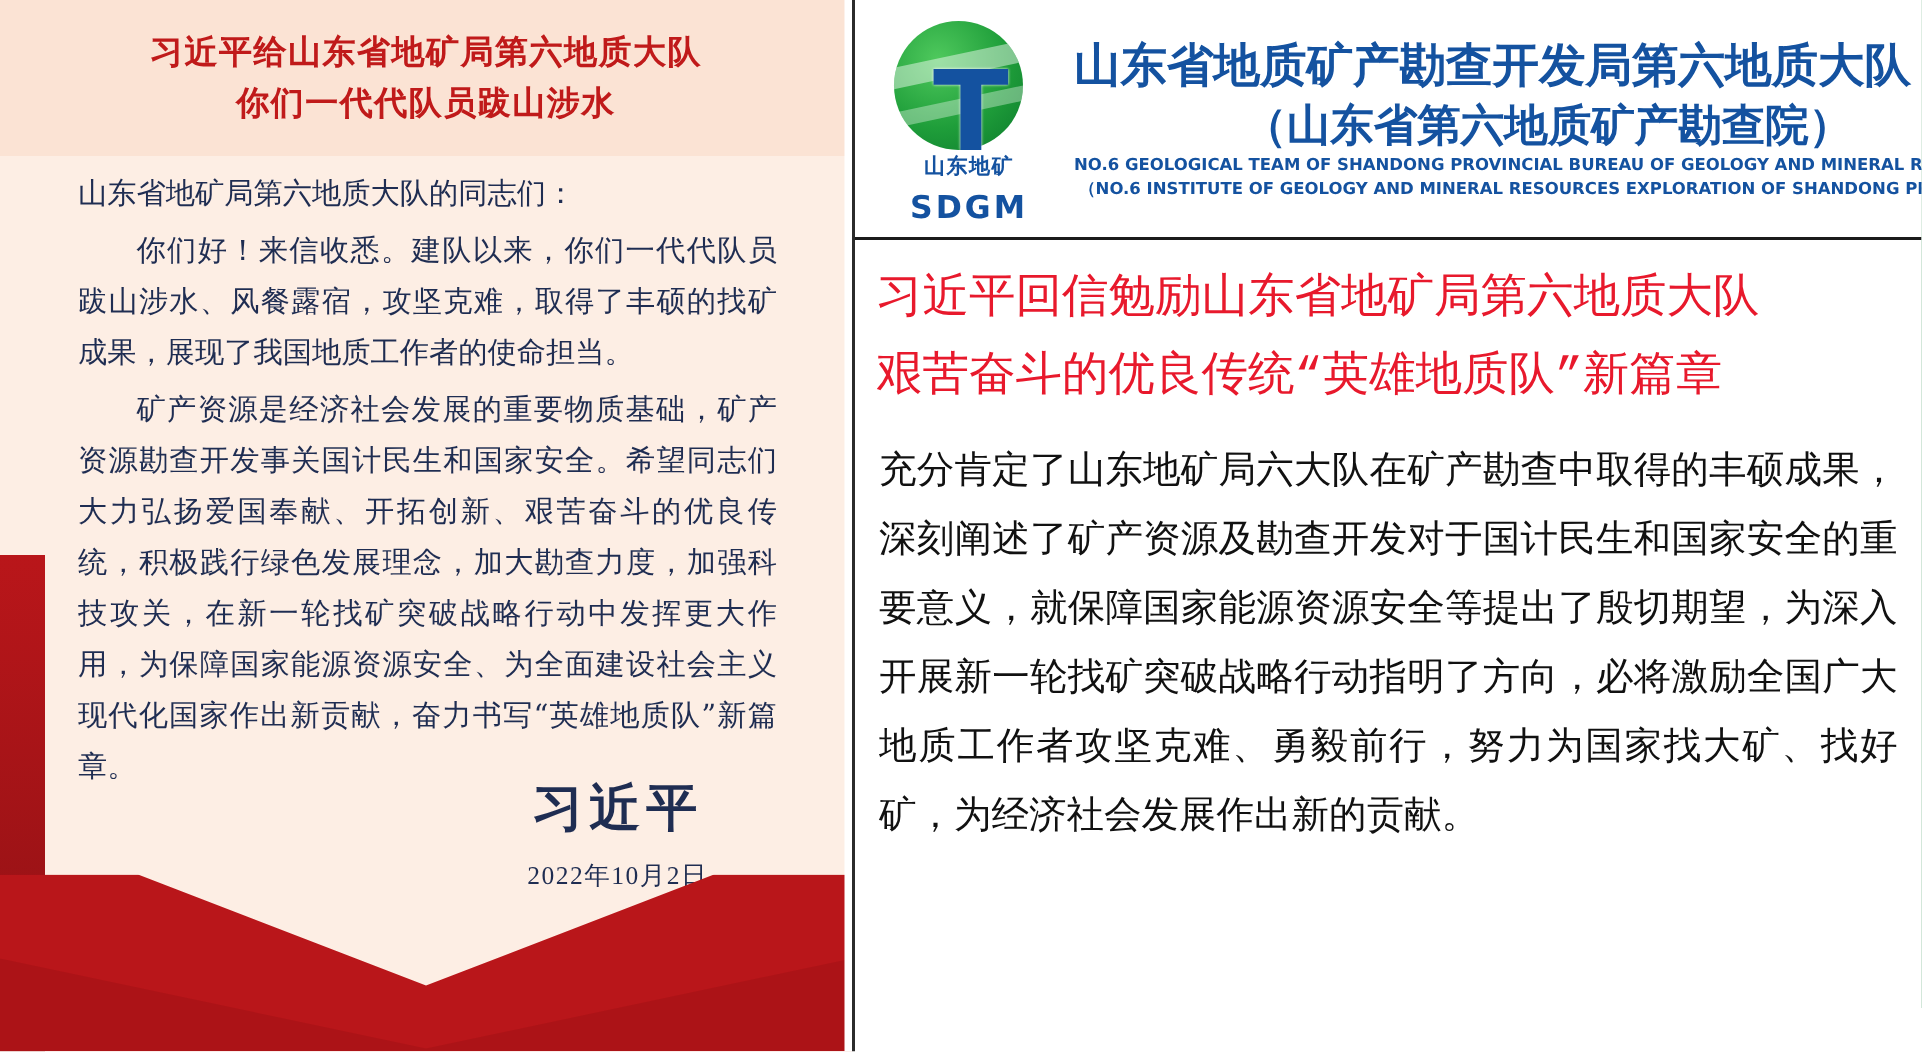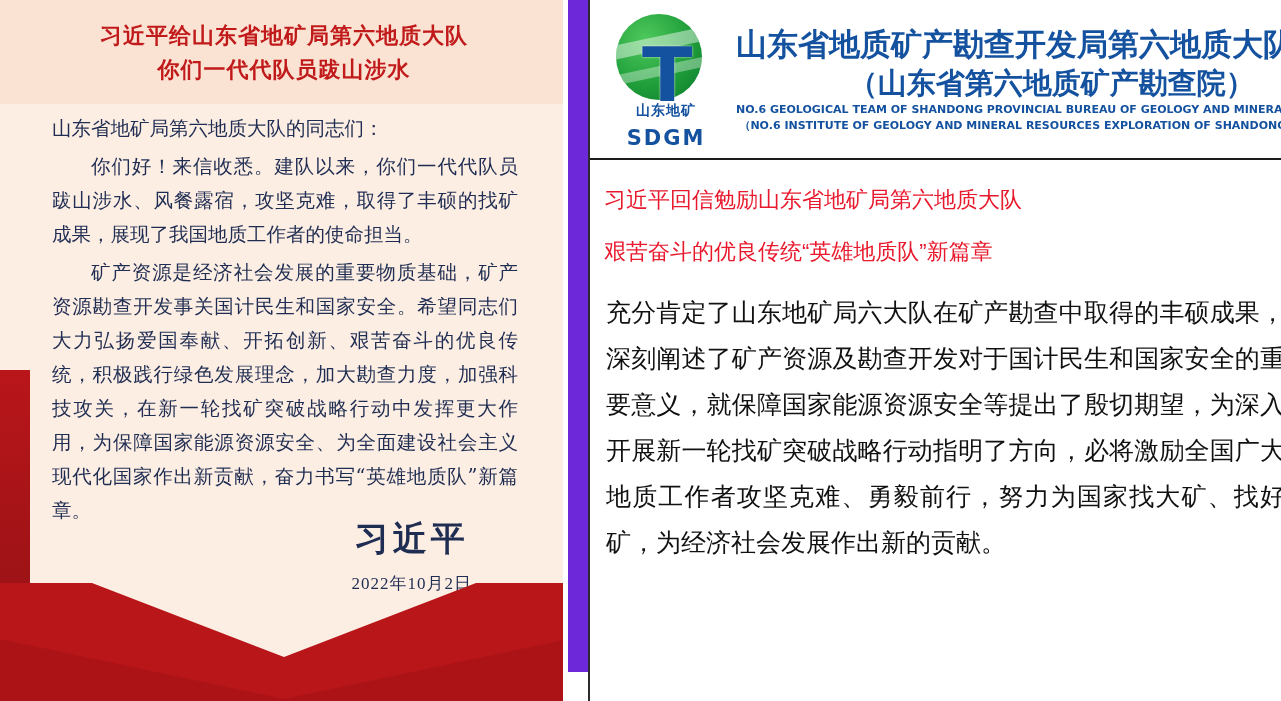--- a/index.html
+++ b/index.html
@@ -10,23 +10,22 @@
   body {
     width: 1281px;
     height: 701px;
     font-family: "Liberation Serif", "DejaVu Serif", serif;
     overflow: hidden;
   }
   .page {
     position: relative;
     width: 1281px;
     height: 672px;
-    background: #6d28d9;
+    background: #15803d;
     display: flex;
-    gap: 20px;
   }
 
   
   .letter-panel {
     position: relative;
     width: 568px;
     height: 701px;
     background: #fdeee4;
     overflow: hidden;
     flex: 0 0 568px;
@@ -234,23 +233,23 @@
     font-family: "DejaVu Sans", sans-serif;
     text-align: center;
     font-weight: bold;
     white-space: nowrap;
   }
 
   
   .headline {
     padding: 14px 14px 6px 14px;
     color: #e8192c;
-    font-size: 22px;
+    font-size: 31px;
     line-height: 52px;
-    font-family: Liberation Sans, sans-serif;
+    font-family: Liberation Mono, monospace;
     letter-spacing: 0px;
   }
   .headline div { white-space: nowrap; }
 
   
   .summary {
     padding: 6px 16px 0 16px;
     color: #111111;
     font-size: 25px;
     line-height: 46px;

